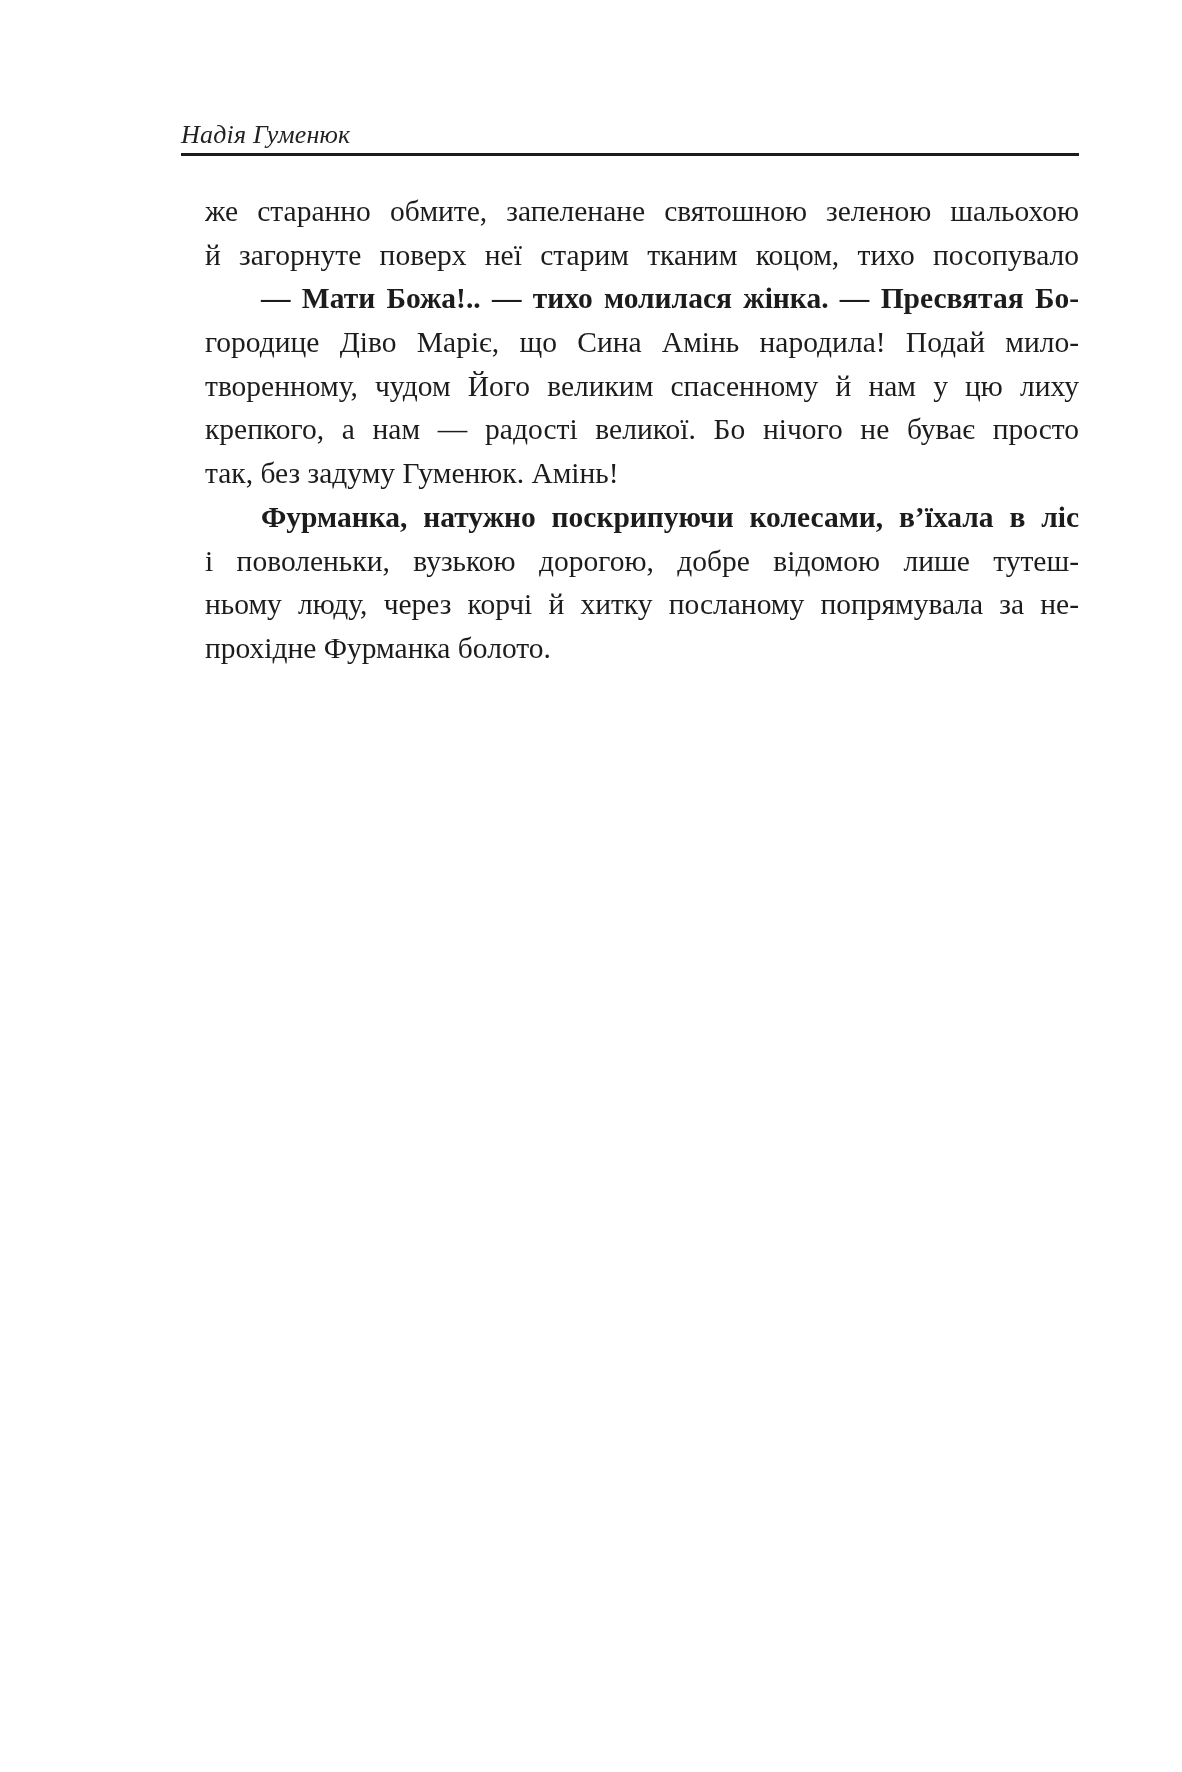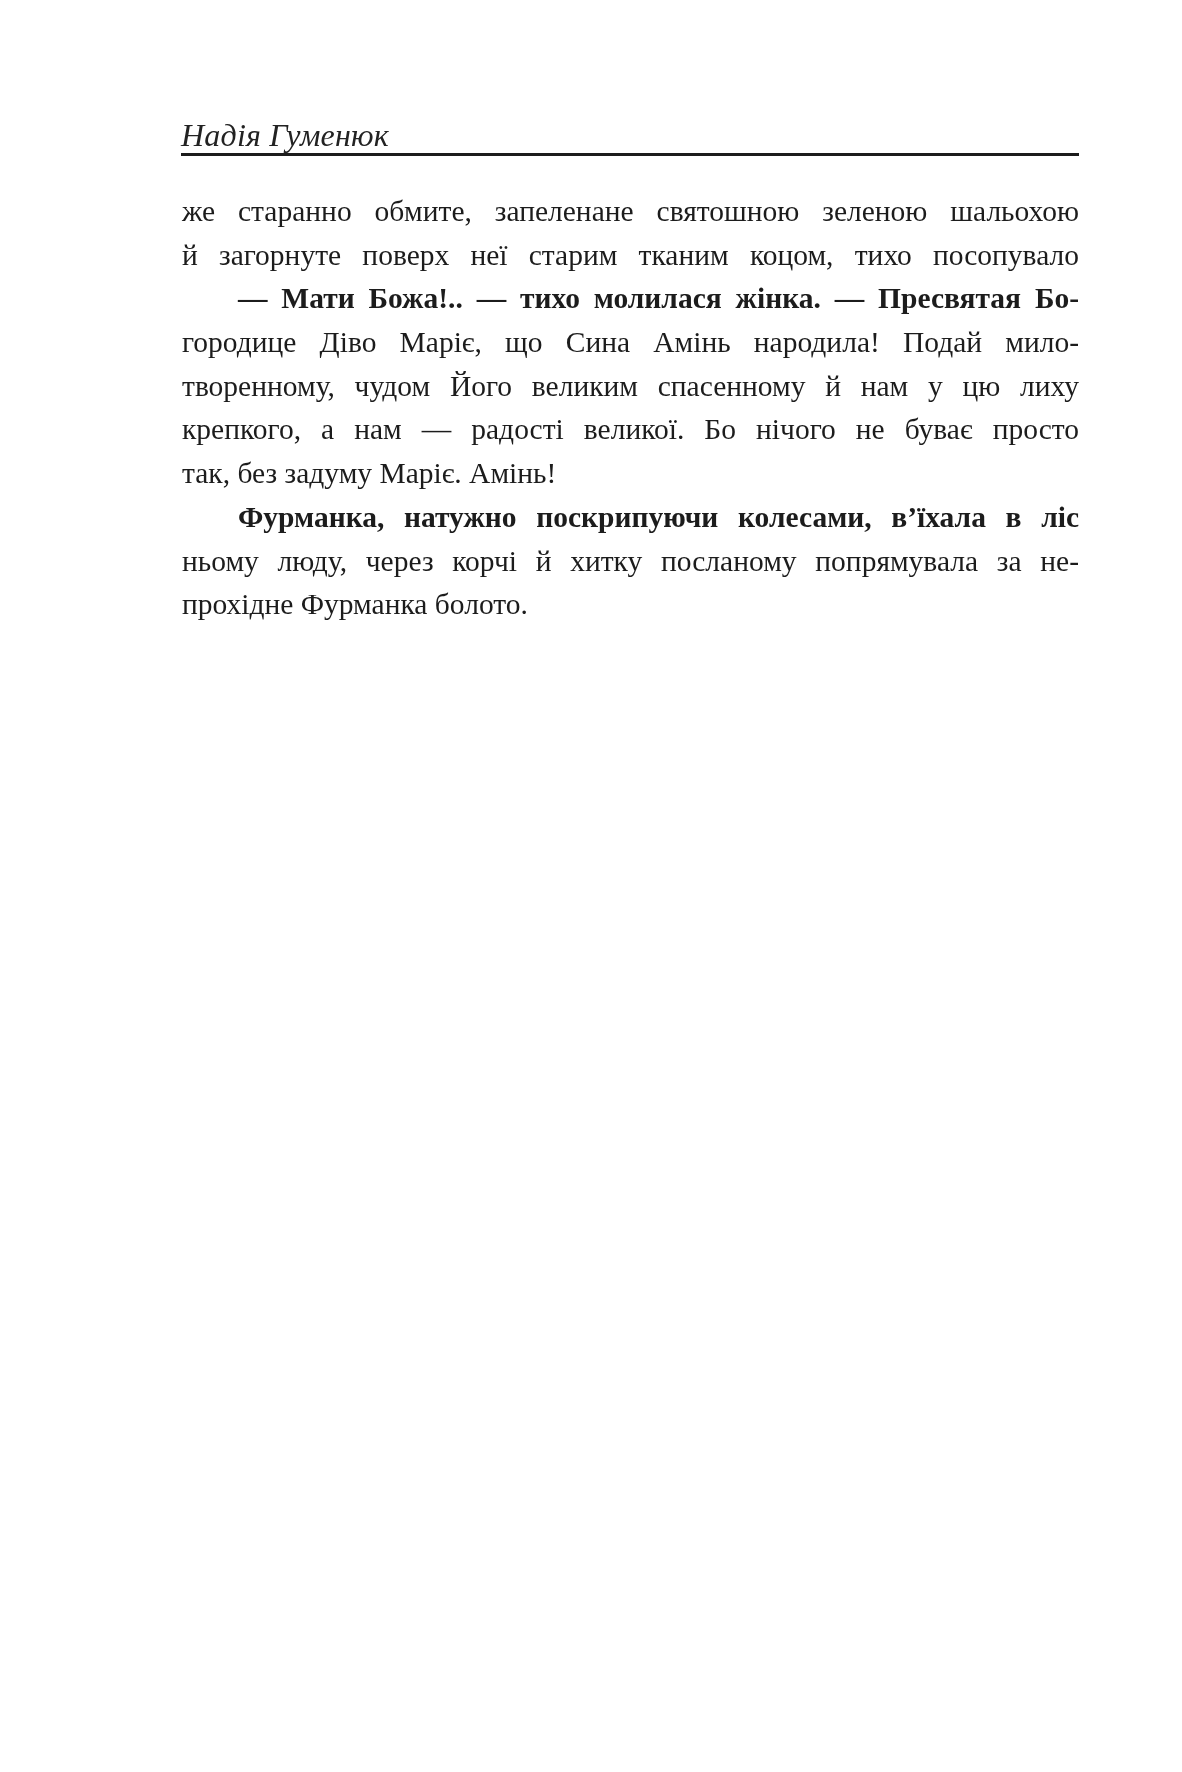--- a/index.html
+++ b/index.html
@@ -16,21 +16,21 @@
       font-family: "Liberation Serif", "DejaVu Serif", serif;
     }
     .running-head {
       position: absolute;
       left: 181px;
       top: 120px;
       width: 898px;
     }
     .running-head .author {
       font-style: italic;
-      font-size: 32px;
+      font-size: 26px;
       line-height: 30px;
       letter-spacing: 0.2px;
       color: #222;
       display: block;
     }
     .running-head .rule {
       position: absolute;
       left: 0;
       top: 33px;
       width: 898px;
@@ -45,20 +45,21 @@
       font-size: 29.5px;
       line-height: 43.7px;
     }
     .line {
       display: block;
       height: 43.7px;
       white-space: nowrap;
       text-align: justify;
       text-align-last: justify;
       overflow: visible;
+      margin-left: 23px;
     }
     .line.last {
       text-align-last: left;
     }
     .line.indent {
       padding-left: 56px;
       font-weight: bold;
     }
   </style>
 </head>
@@ -72,20 +73,21 @@
 <div class="text-block">
   <div>
     <span class="line" style="white-space: nowrap;">же старанно обмите, запеленане святошною зеленою шальохою</span>
     <span class="line" style="white-space: nowrap;">й загорнуте поверх неї старим тканим коцом, тихо посопувало</span>
   </div>
   <div>
     <span class="line indent" style="white-space: nowrap;">— Мати Божа!.. — тихо молилася жінка. — Пресвятая Бо-</span>
     <span class="line" style="white-space: nowrap;">городице Діво Маріє, що Сина Амінь народила! Подай мило-</span>
     <span class="line" style="white-space: nowrap;">творенному, чудом Його великим спасенному й нам у цю лиху</span>
     <span class="line" style="white-space: nowrap;">крепкого, а нам — радості великої. Бо нічого не буває просто</span>
-    <span class="line last" style="white-space: nowrap;">так, без задуму Маріє. Амінь!</span>
+    <span class="line last" style="white-space: nowrap;">так, без задуму Гуменюк. Амінь!</span>
   </div>
   <div>
     <span class="line indent" style="white-space: nowrap;">Фурманка, натужно поскрипуючи колесами, в’їхала в ліс</span>
+    <span class="line" style="white-space: nowrap;">і поволеньки, вузькою дорогою, добре відомою лише тутеш-</span>
     <span class="line" style="white-space: nowrap;">ньому люду, через корчі й хитку посланому попрямувала за не-</span>
     <span class="line last" style="white-space: nowrap;">прохідне Фурманка болото.</span>
   </div>
 </div>
 
 </body></html>

